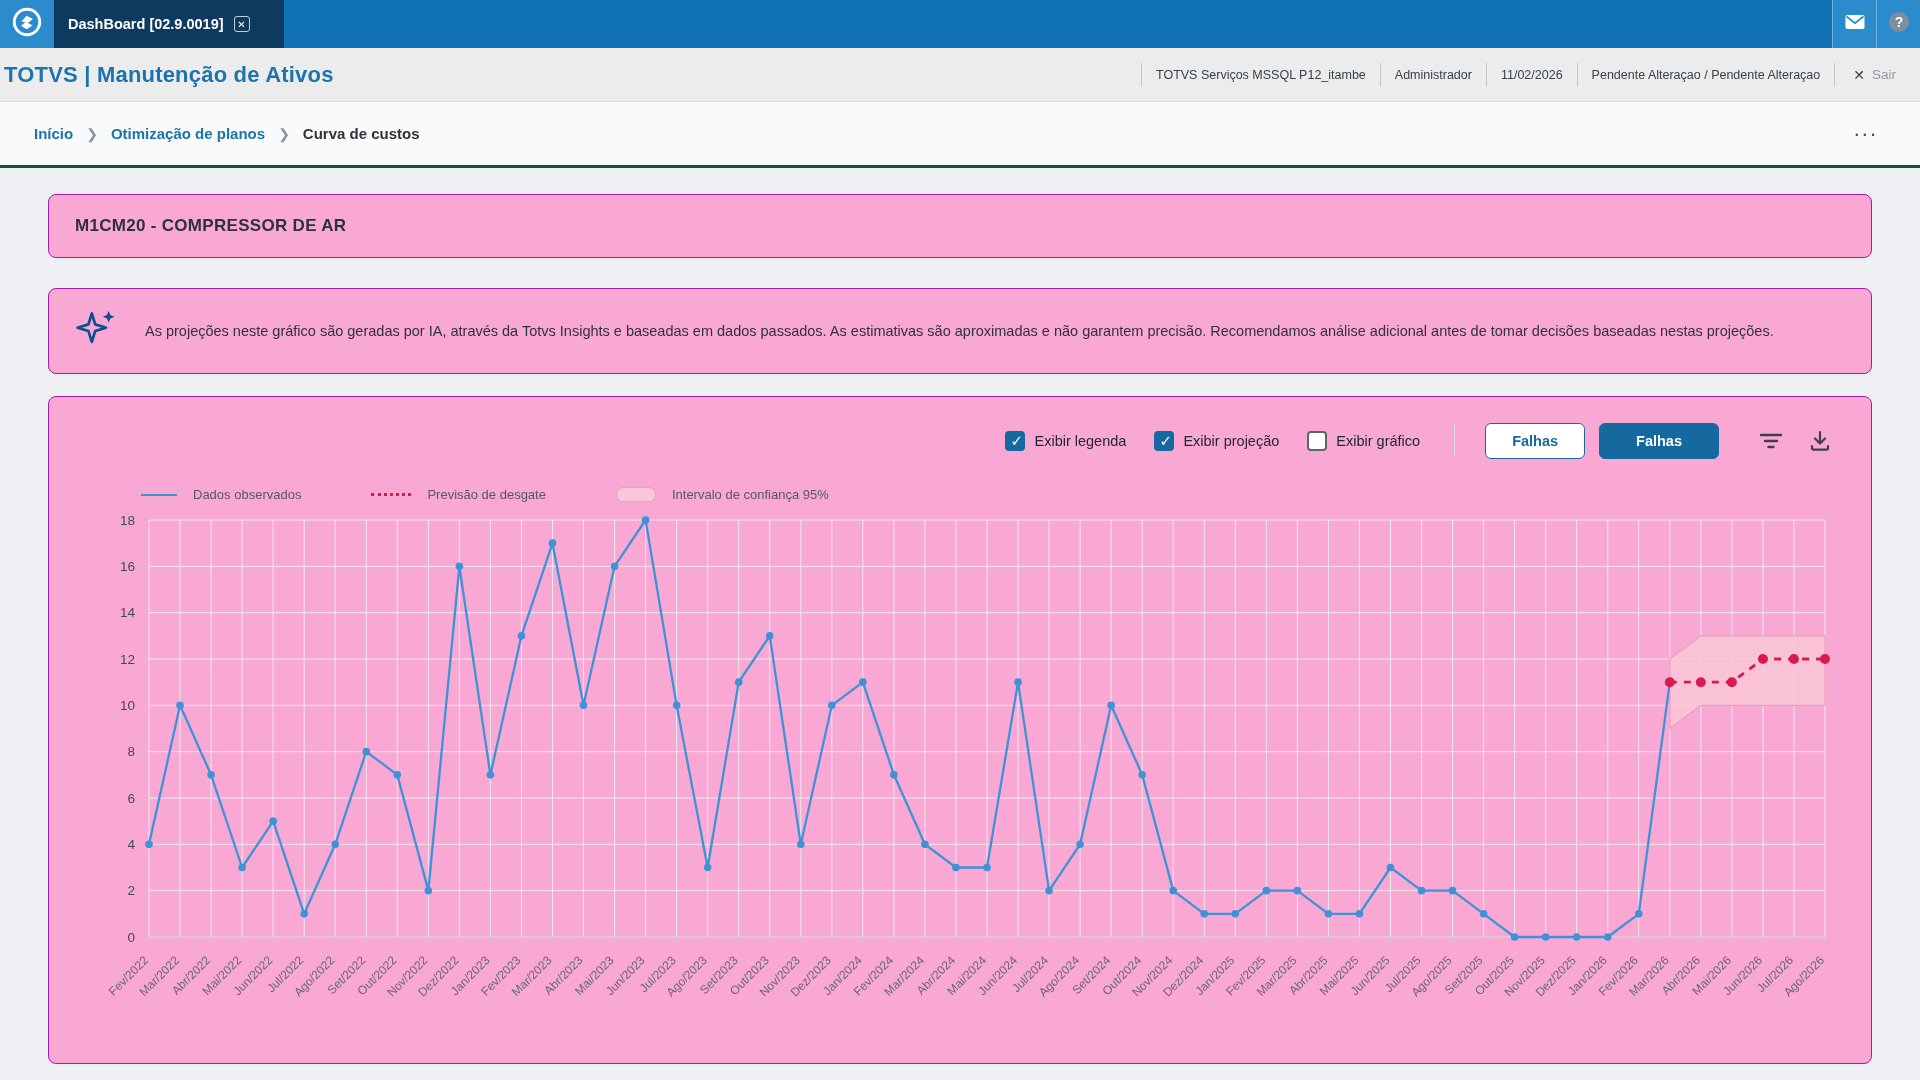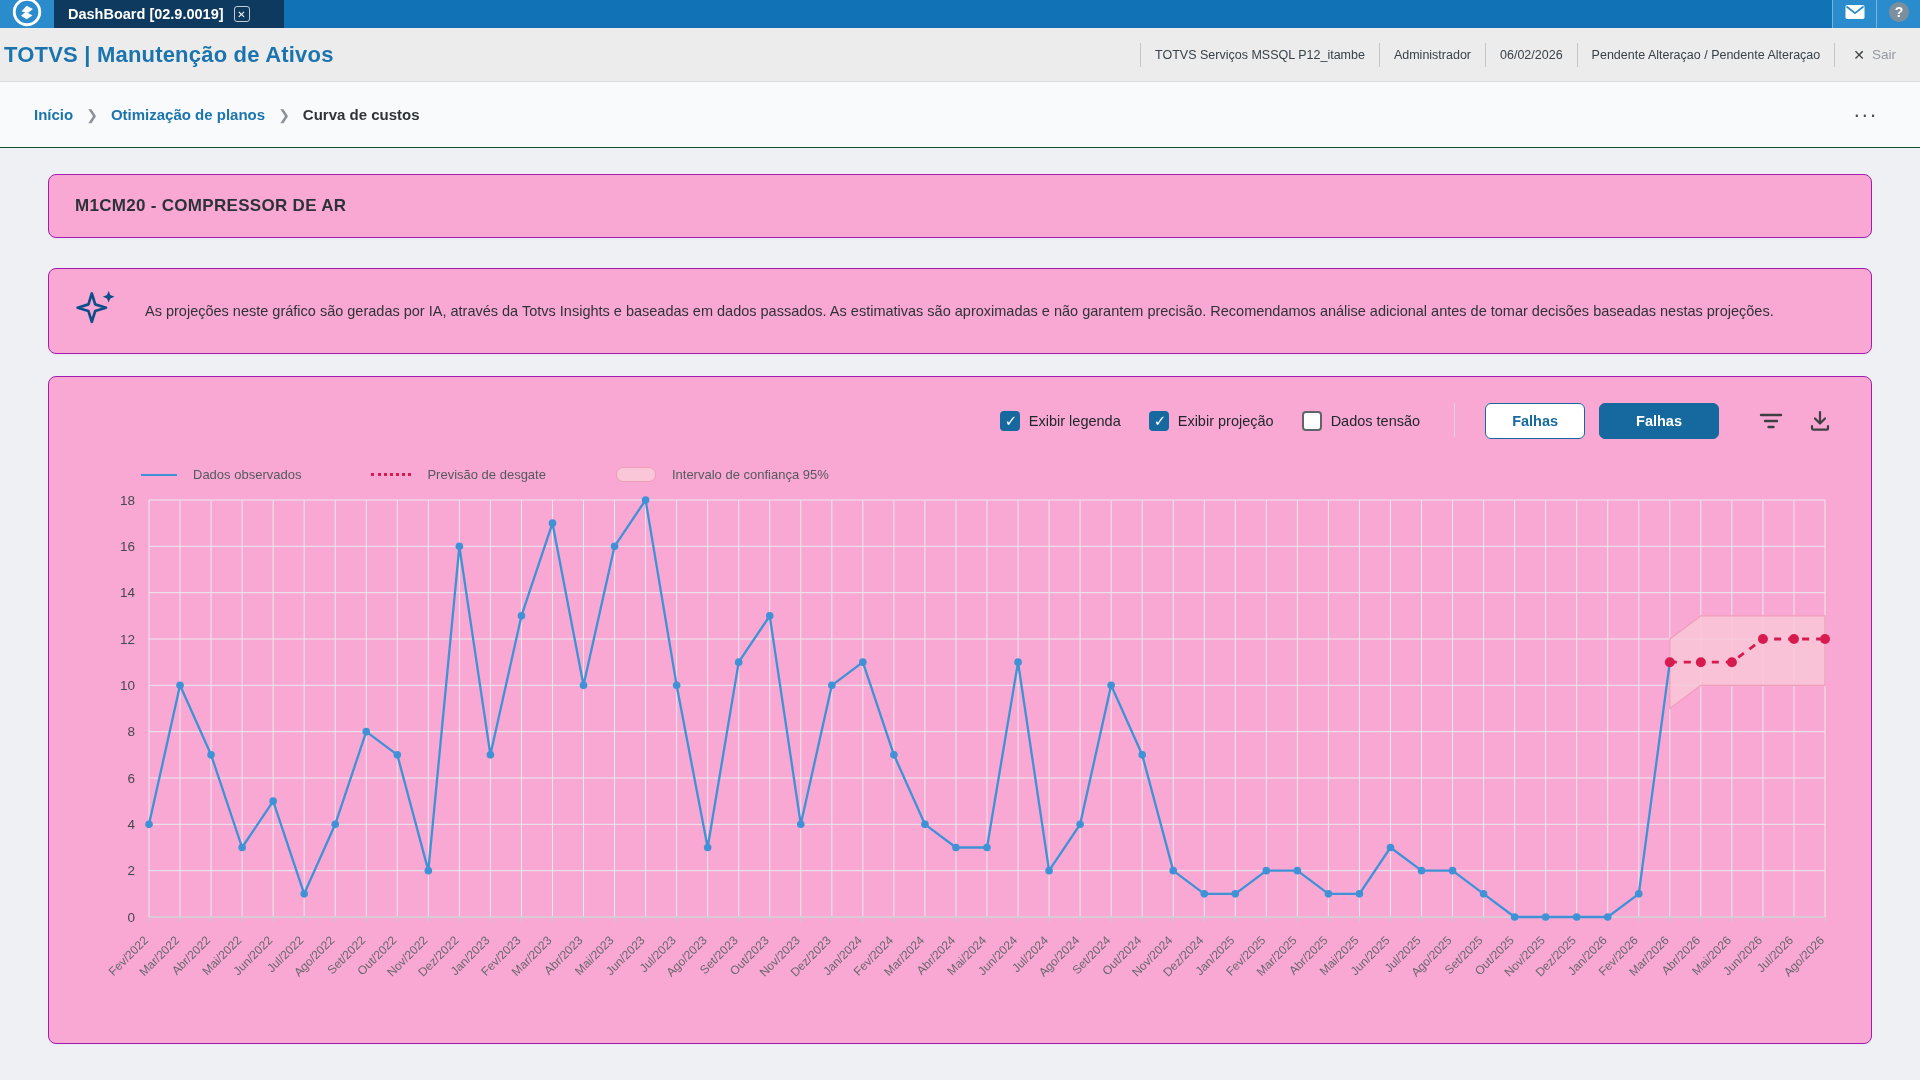--- a/index.html
+++ b/index.html
@@ -1,20 +1,20 @@
 <!DOCTYPE html>
 <html><head>
 <meta charset="utf-8">
 <style>
   * { box-sizing: border-box; margin: 0; padding: 0; }
   html,body { width:1920px; height:1080px; overflow:hidden;
     font-family:"Liberation Sans","DejaVu Sans",sans-serif; background:#eef0f4; }
 
   
-  .topbar { height:28px; background:#1173b5; display:flex; align-items:stretch; }
+  .topbar { height:48px; background:#1173b5; display:flex; align-items:stretch; }
   .logo-btn { width:54px; background:#2b8ccd; display:flex; align-items:center; justify-content:center; cursor:pointer; }
   .tab { background:#0d3a5e; color:#fff; display:flex; align-items:center; gap:10px;
     padding:0 16px 0 14px; font-size:14.5px; font-weight:bold; min-width:230px; }
   .tab-close { width:16px; height:16px; border:1px solid rgba(255,255,255,.75); border-radius:3px;
     display:flex; align-items:center; justify-content:center; font-size:10px; font-weight:normal; cursor:pointer; }
   .topbar-right { margin-left:auto; display:flex; align-items:stretch; }
   .icon-btn { width:44px; background:#2b8ccd; display:flex; align-items:center; justify-content:center;
     border-left:1px solid rgba(255,255,255,.35); cursor:pointer; }
 
   
@@ -22,21 +22,21 @@
     display:flex; align-items:center; padding:0 14px 0 4px; }
   .app-title { color:#1b74ae; font-size:22px; font-weight:bold; letter-spacing:.2px; }
   .appheader-right { margin-left:auto; display:flex; align-items:center; gap:0; }
   .hitem { font-size:12.5px; color:#37424a; padding:0 14px; white-space:nowrap; }
   .hdivider { width:1px; height:24px; background:#c2c6ca; }
   .sair { display:flex; align-items:center; gap:7px; padding:0 10px 0 18px; cursor:pointer; }
   .sair .x { color:#3c4043; font-size:14px; font-weight:bold; }
   .sair .lbl { color:#9299a0; font-size:13.5px; }
 
   
-  .breadcrumb-bar { height:66px; background:#f9fafb; border-bottom:1px solid #14532d;
+  .breadcrumb-bar { height:66px; background:#f9fafb; border-bottom:3px solid #14532d;
     display:flex; align-items:center; padding:0 34px; }
   .crumb-link { color:#1b74ae; font-size:15px; font-weight:600; cursor:pointer; }
   .crumb-current { color:#2f3338; font-size:15px; font-weight:600; }
   .crumb-sep { color:#8b9299; font-size:14px; margin:0 13px; }
   .dots { margin-left:auto; color:#4a4f55; font-size:22px; letter-spacing:2px; line-height:10px; cursor:pointer; padding:0 8px 10px; }
 
   
   .content { padding:26px 48px 0; }
   .card { background:#f9a8d4; border:1px solid #a21caf; border-radius:8px; box-shadow:0 1px 2px rgba(20,30,50,.04); }
   .card-asset { padding:21px 26px; margin-bottom:30px; }
@@ -107,21 +107,21 @@
 </div>
 
 <div class="appheader">
   <div class="app-title">TOTVS | Manutenção de Ativos</div>
   <div class="appheader-right">
     <span class="hdivider"></span>
     <span class="hitem">TOTVS Serviços MSSQL P12_itambe</span>
     <span class="hdivider"></span>
     <span class="hitem">Administrador</span>
     <span class="hdivider"></span>
-    <span class="hitem">06/02/2026</span>
+    <span class="hitem">11/02/2026</span>
     <span class="hdivider"></span>
     <span class="hitem">Pendente Alteraçao / Pendente Alteraçao</span>
     <span class="hdivider"></span>
     <span class="sair">
       <span class="x">✕</span>
       <span class="lbl">Sair</span>
     </span>
   </div>
 </div>
 
@@ -156,21 +156,21 @@
       <span class="chk">
         <span class="chk-box checked"></span>
         <span class="chk-label">Exibir legenda</span>
       </span>
       <span class="chk">
         <span class="chk-box checked"></span>
         <span class="chk-label">Exibir projeção</span>
       </span>
       <span class="chk">
         <span class="chk-box"></span>
-        <span class="chk-label">Dados tensão</span>
+        <span class="chk-label">Exibir gráfico</span>
       </span>
       <span class="ctrl-divider"></span>
       <button class="btn-outline">Falhas</button>
       <button class="btn-filled">Falhas</button>
       <span class="tool-icons">
         <svg width="24" height="18" viewBox="0 0 24 18">
           <line x1="2" y1="3" x2="22" y2="3" stroke="#3c4043" stroke-width="2.4" stroke-linecap="round"></line>
           <line x1="6" y1="9" x2="18" y2="9" stroke="#3c4043" stroke-width="2.4" stroke-linecap="round"></line>
           <line x1="9.5" y1="15" x2="14.5" y2="15" stroke="#3c4043" stroke-width="2.4" stroke-linecap="round"></line>
         </svg>

